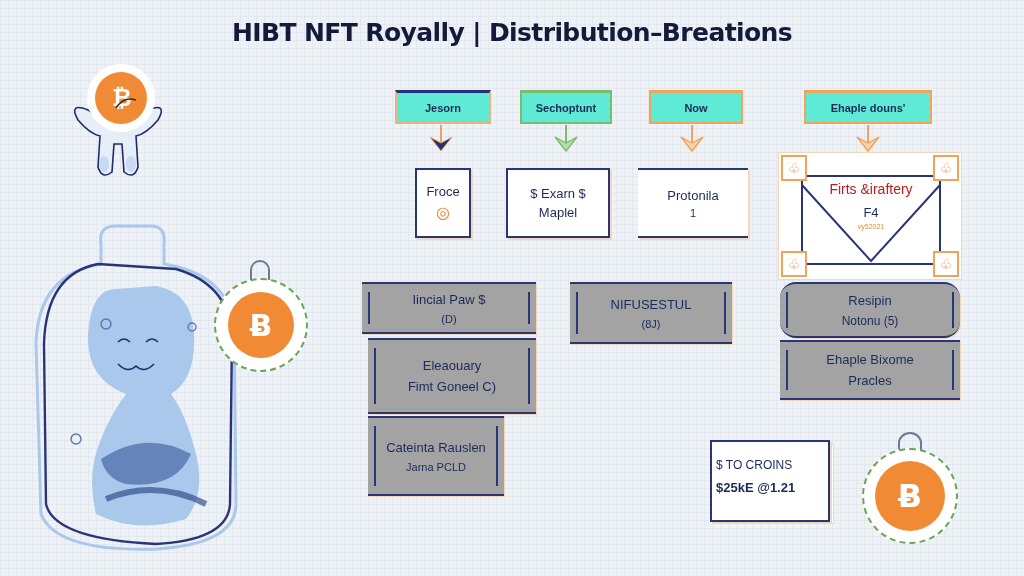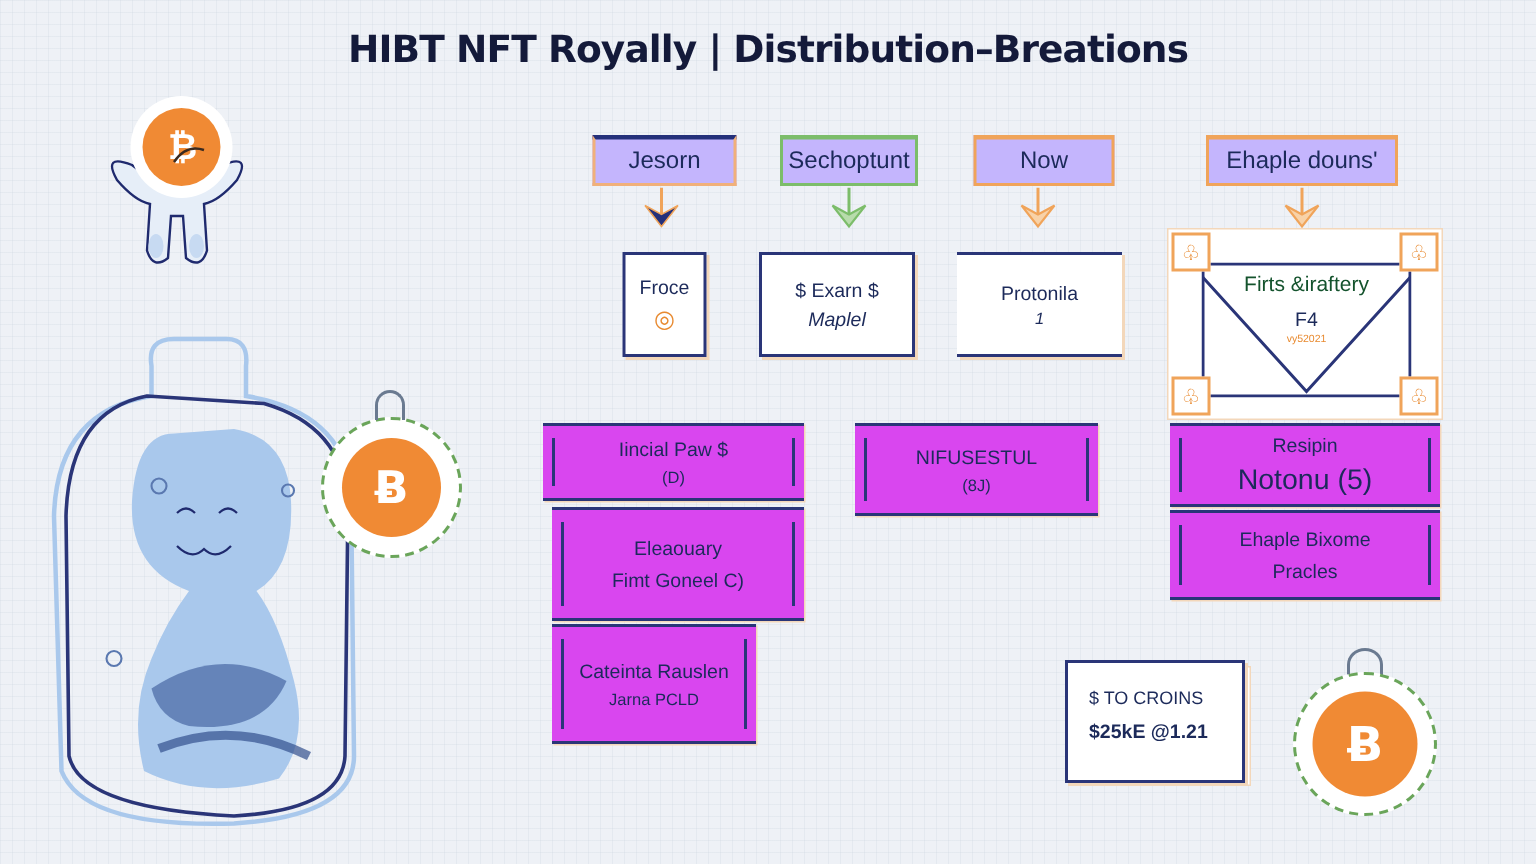--- a/index.html
+++ b/index.html
@@ -15,36 +15,36 @@
     color: #1c2a5a;
   }
   .abs { position: absolute; }
   .title {
     left: 0; width: 1024px; top: 18px; text-align: center;
     font-family: "DejaVu Sans", sans-serif; font-weight: bold;
     font-size: 25px; letter-spacing: -0.6px; color: #141a3a;
   }
   
   .hdr {
-    height: 34px; background: #c4b5fd; display: flex; align-items: center; justify-content: center;
-    font-size: 16px; font-weight: normal; color: #1c2a5a;
+    height: 34px; background: #5eead4; display: flex; align-items: center; justify-content: center;
+    font-size: 11px; font-weight: bold; color: #1c2a5a;
     border-left: 2px solid transparent; border-right: 2px solid; border-bottom: 2px solid; border-top: 3px solid;
   }
   .hdr.blue { border-top-color: #24307a; border-right-color: #f0b07a; border-bottom-color: #f0b07a; border-left-color:#f0b07a;}
   .hdr.green { border-color: #7cbd6a; }
   .hdr.orange { border-color: #f0a45a; text-align: right; }
   .arrow { width: 30px; height: 30px; }
   .box {
     background: #fff; border: 2px solid #2a3578; display: flex; flex-direction: column;
     align-items: center; justify-content: center; font-size: 13px; color: #1c2a5a; text-align: left;
     box-shadow: 2px 2px 0 #f3d7ba;
   }
-  .box .sub { font-size: 11px; margin-top: 4px; font-style: italic; }
+  .box .sub { font-size: 11px; margin-top: 4px; }
   .bracketbox {
-    background: #d946ef; border-top: 2px solid #2a3578; border-bottom: 2px solid #2a3578;
+    background: #a3a3a3; border-top: 2px solid #2a3578; border-bottom: 2px solid #2a3578;
     display: flex; flex-direction: column; align-items: center; justify-content: center;
     font-size: 13px; color: #1c2a5a; text-align: center; box-shadow: 1px 1px 0 #f3d7ba;
   }
   .bracketbox::before, .bracketbox::after {
     content: ""; position: absolute; top: 8px; bottom: 8px; width: 2px; background: #2a3578;
   }
   .bracketbox::before { left: 6px; }
   .bracketbox::after { right: 6px; }
   .bracketbox .sub { font-size: 11px; margin-top: 6px; }
   .coin {
@@ -128,57 +128,57 @@
 <div class="abs box" style="left:638px;top:168px;width:110px;height:70px;border-left-width:0;border-right-width:0;">
   <span>Protonila</span>
   <span class="sub">1</span>
 </div>
 
 <div class="abs" style="left:778px;top:152px;width:184px;height:128px;background:#fff;border:1px solid #f3d7ba;">
   <svg style="position:absolute;left:22px;top:22px;width:140px;height:90px;" viewBox="0 0 140 90">
     <rect x="1" y="1" width="138" height="88" fill="#fff" stroke="#2a3578" stroke-width="2"></rect>
     <path d="M1 10 L70 86 L139 10" fill="none" stroke="#2a3578" stroke-width="2"></path>
   </svg>
-  <div style="position:absolute;left:0;width:184px;top:28px;text-align:center;font-size:14px;color:#14532d;">Firts &amp;iraftery</div>
+  <div style="position:absolute;left:0;width:184px;top:28px;text-align:center;font-size:14px;color:#b91c1c;">Firts &amp;iraftery</div>
   <div style="position:absolute;left:0;width:184px;top:52px;text-align:center;font-size:13px;font-weight:normal;color:#1c2a5a;">F4</div>
   <div style="position:absolute;left:0;width:184px;top:70px;text-align:center;font-size:7px;color:#e88a30;">vy52021</div>
   <div class="abs corner-icon" style="left:2px;top:2px;">♧</div>
   <div class="abs corner-icon" style="right:2px;top:2px;">♧</div>
   <div class="abs corner-icon" style="left:2px;bottom:2px;">♧</div>
   <div class="abs corner-icon" style="right:2px;bottom:2px;">♧</div>
 </div>
 
 <div class="abs bracketbox" style="left:362px;top:282px;width:174px;height:52px;">
   <span>Iincial Paw $</span>
   <span class="sub">(D)</span>
 </div>
 <div class="abs bracketbox" style="left:570px;top:282px;width:162px;height:62px;">
   <span>NIFUSESTUL</span>
   <span class="sub">(8J)</span>
 </div>
-<div class="abs bracketbox" style="left:780px;top:282px;width:180px;height:56px;">
+<div class="abs bracketbox" style="left:780px;top:282px;width:180px;height:56px;border-radius:16px;">
   <span>Resipin</span>
-  <span class="sub" style="font-size:19px;">Notonu  (5)</span>
+  <span class="sub" style="font-size:12px;">Notonu  (5)</span>
 </div>
 <div class="abs bracketbox" style="left:780px;top:340px;width:180px;height:60px;">
   <span>Ehaple Bixome</span>
   <span class="sub" style="font-size:13px;">Pracles</span>
 </div>
 
 <div class="abs bracketbox" style="left:368px;top:338px;width:168px;height:76px;">
   <span>Eleaouary</span>
   <span class="sub" style="font-size:13px;">Fimt Goneel  C)</span>
 </div>
 <div class="abs bracketbox" style="left:368px;top:416px;width:136px;height:80px;">
   <span>Cateinta Rauslen</span>
   <span class="sub">Jarna PCLD</span>
 </div>
 
 <div class="abs" style="left:716px;top:444px;width:118px;height:80px;background:#fff;border:1px solid #f3d7ba;"></div>
-<div class="abs box" style="left:710px;top:440px;width:120px;height:82px;align-items:flex-start;padding-left:14px;justify-content:flex-start;padding-top:16px;">
+<div class="abs box" style="left:710px;top:440px;width:120px;height:82px;align-items:flex-start;padding-left:4px;justify-content:flex-start;padding-top:16px;">
   <span style="font-size:12px;">$ TO CROINS</span>
   <span style="font-size:13px;font-weight:bold;margin-top:8px;">$25kE  @1.21</span>
 </div>
 
 <div class="abs" style="left:898px;top:432px;width:24px;height:22px;border:2px solid #6a7a90;border-radius:50% 50% 0 0;border-bottom:none;"></div>
 <div class="abs ring" style="left:862px;top:448px;width:96px;height:96px;">
   <div class="coin" style="width:70px;height:70px;font-size:32px;">Ƀ</div>
 </div>
 
 </body></html>

